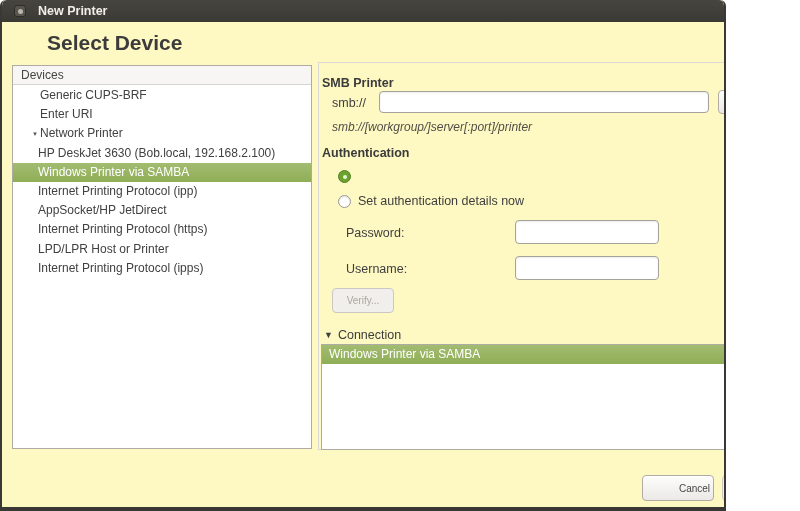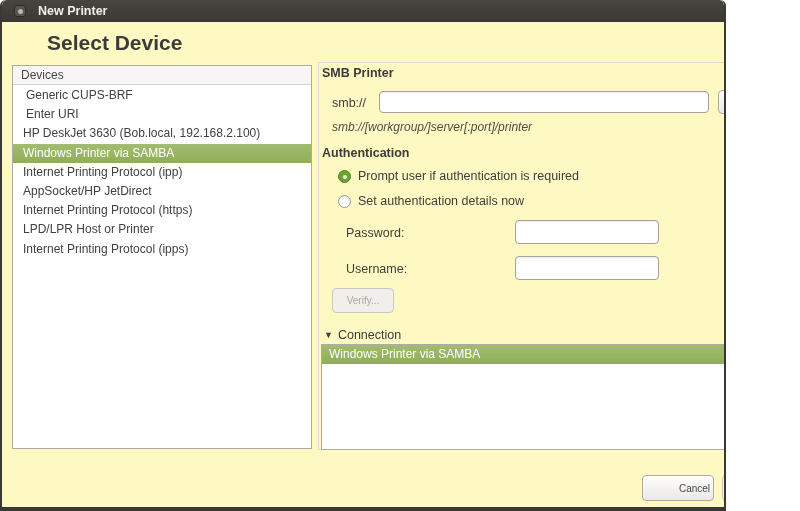--- a/index.html
+++ b/index.html
@@ -48,22 +48,22 @@
     font-size:12px;color:#454545;padding-left:8px;
   }
   .devices-list{position:absolute;left:0;top:20px;right:0;bottom:0;overflow:hidden;}
   .tree-row{
     height:19.2px;line-height:19.2px;display:flex;align-items:center;
     font-size:12px;color:#414141;white-space:nowrap;overflow:hidden;
   }
   .tree-row .expander{
     width:10px;flex:0 0 10px;font-size:7px;color:#55534f;text-align:center;line-height:19px;
   }
-  .tree-row.lvl1{padding-left:3px;}
-  .tree-row.lvl2{}
+  .tree-row.lvl1{padding-left:17px;}
+  .tree-row.lvl2{padding-left:15px;}
   .tree-row.selected{
     background:linear-gradient(var(--sel-green-light,#a2bc71),var(--sel-green,#8fae56));
     color:#fff;
   }
   .tree-row.selected .expander{color:#e9f0dc;}
   
   .right-pane-frame{
     position:absolute;left:316px;top:62px;width:472px;height:388px;
     border:1px solid #ddดad6;border:1px solid #dddad6;pointer-events:none;
   }
@@ -132,20 +132,24 @@
     <div class="devices-header">Devices</div>
     <div class="devices-list">
         <div class="tree-row lvl1">
           <span class="expander"></span>
           <span>Generic CUPS-BRF</span>
         </div>
         <div class="tree-row lvl1">
           <span class="expander"></span>
           <span>Enter URI</span>
         </div>
+        <div class="tree-row lvl1">
+          <span class="expander">▾</span>
+          <span>Network Printer</span>
+        </div>
         <div class="tree-row lvl2">
           <span class="expander"></span>
           <span>HP DeskJet 3630 (Bob.local, 192.168.2.100)</span>
         </div>
         <div class="tree-row lvl2 selected">
           <span class="expander"></span>
           <span>Windows Printer via SAMBA</span>
         </div>
         <div class="tree-row lvl2">
           <span class="expander"></span>
@@ -165,31 +169,30 @@
         </div>
         <div class="tree-row lvl2">
           <span class="expander"></span>
           <span>Internet Printing Protocol (ipps)</span>
         </div>
       </div>
   </div>
 
   <div class="right-pane-frame"></div>
 
-  <div class="section-title" style="left:320px;top:66px;">SMB Printer</div>
+  <div class="section-title" style="left:320px;top:76px;">SMB Printer</div>
   <div class="label" style="left:330px;top:96px;">smb://</div>
   <input class="text-input" style="left: 377px; top: 91px; width: 330px; height: 22px;" aria-label="smb uri" value="">
   <button class="btn" style="left:716px;top:90px;width:74px;height:24px;">Browse...</button>
   <div class="hint" style="left:330px;top:120px;">smb://[workgroup/]server[:port]/printer</div>
 
   <div class="section-title" style="left:320px;top:146px;">Authentication</div>
   <div id="auth-options">
       <div class="radio-row" style="top: 168px;">
         <span class="radio-circle on"></span>
-        <span class="radio-label">Prompt user if authentication is required</span>
       </div>
       <div class="radio-row" style="top: 193px;">
         <span class="radio-circle"></span>
         <span class="radio-label">Set authentication details now</span>
       </div>
     </div>
 
   <div class="label" style="left:344px;top:226px;">Password:</div>
   <input class="text-input" style="left: 513px; top: 220px; width: 144px; height: 24px;" aria-label="password" value="">
   <div class="label" style="left:344px;top:262px;">Username:</div>

